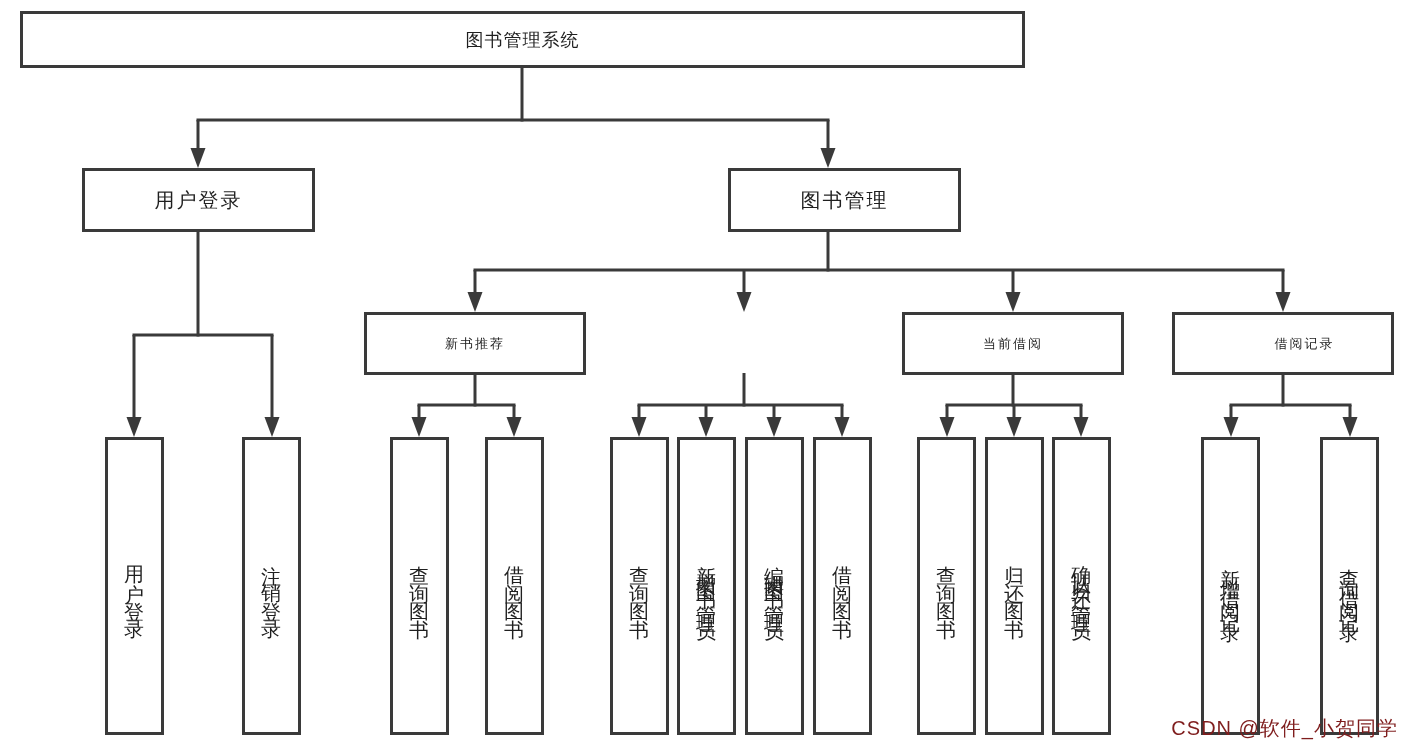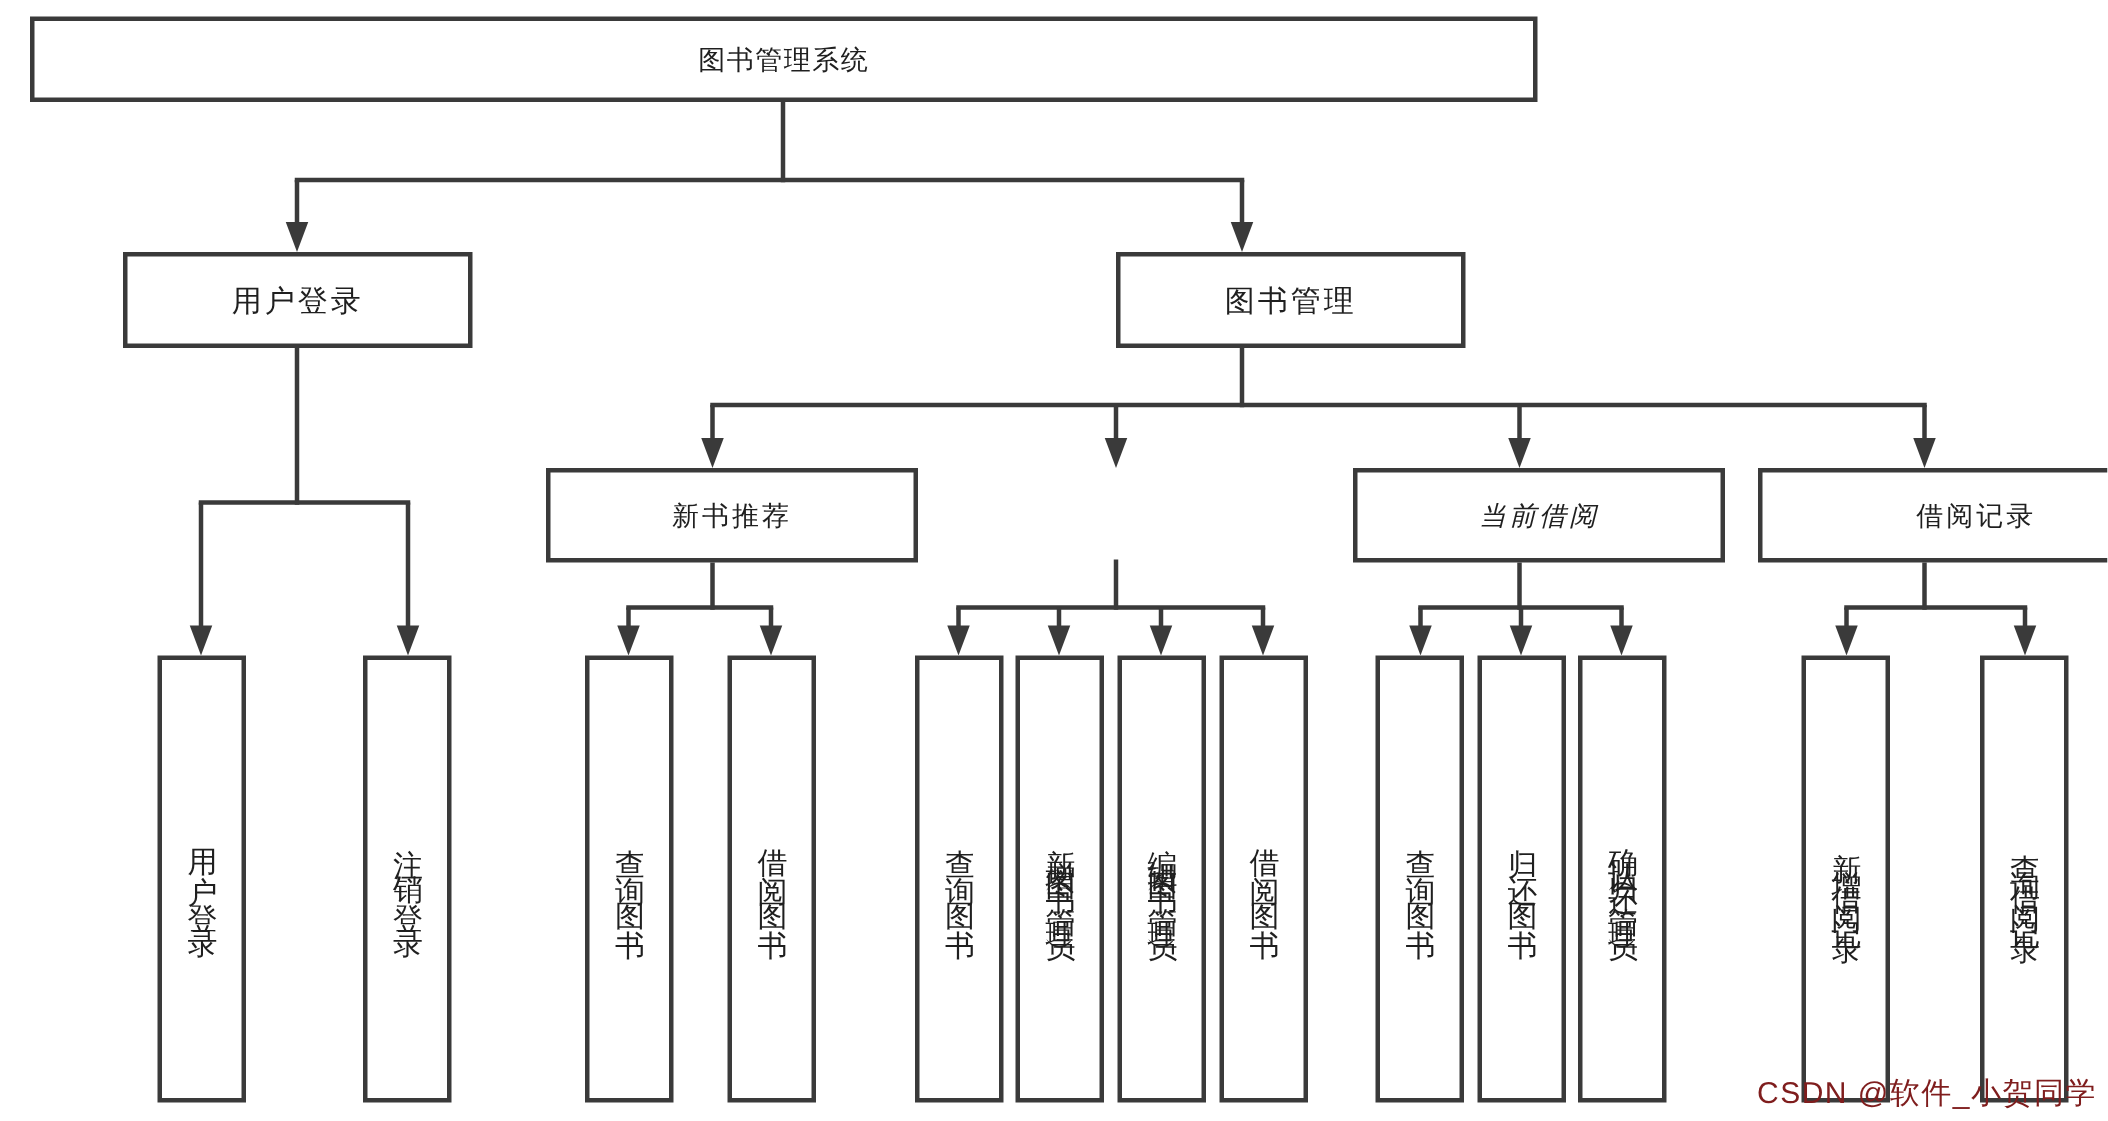--- a/index.html
+++ b/index.html
@@ -16,21 +16,21 @@
     box-sizing:border-box;
     border:3px solid #3a3a3a;
     background:#ffffff;
     display:flex;align-items:center;justify-content:center;
     color:#1f1f1f;
     text-align:right;
     z-index:2;
   }
   .node.root{left:20px;top:11px;width:1005px;height:57px;font-size:18px;letter-spacing:1px;}
   .node.lvl2{top:168px;width:233px;height:64px;font-size:20px;letter-spacing:2px;}
-  .node.lvl3{top:312px;width:248px;height:63px;font-size:18px;letter-spacing:2px;}
+  .node.lvl3{top:312px;width:222px;height:63px;font-size:13px;letter-spacing:2px;}
   .node.leaf{top:437px;width:59px;height:298px;}
   .leaf .vt{
     writing-mode:vertical-rl;
     text-orientation:mixed;
     font-size:20px;
     line-height:1.0;
     white-space:nowrap;
   }
   .vt4{letter-spacing:18px;}
   .vt6{letter-spacing:11px;}
@@ -115,24 +115,24 @@
       <polygon points="1006.5,417 1021.5,417 1014,437"></polygon>
       <polygon points="1073.5,417 1088.5,417 1081,437"></polygon>
       <polygon points="1223.5,417 1238.5,417 1231,437"></polygon>
       <polygon points="1342.5,417 1357.5,417 1350,437"></polygon>
     </g>
   </svg>
 
   <div class="node root">图书管理系统</div>
 
   <div class="node lvl2" style="left:82px;">用户登录</div>
-  <div class="node lvl2" style="left:744px;">图书管理</div>
+  <div class="node lvl2" style="left:728px;">图书管理</div>
 
   <div class="node lvl3" style="left:364px;">新书推荐</div>
-  <div class="node lvl3" style="left:902px;font-style:italic;">当前借阅</div>
+  <div class="node lvl3" style="left:902px;">当前借阅</div>
   <div class="node lvl3" style="left:1172px;padding-left:43px;">借阅记录</div>
 
   <div class="node leaf" style="left:105px;">
     <span class="vt vt4">用户登录</span>
   </div>
   <div class="node leaf" style="left:242px;">
     <span class="vt vt4">注销登录</span>
   </div>
 
   <div class="node leaf" style="left:390px;">

